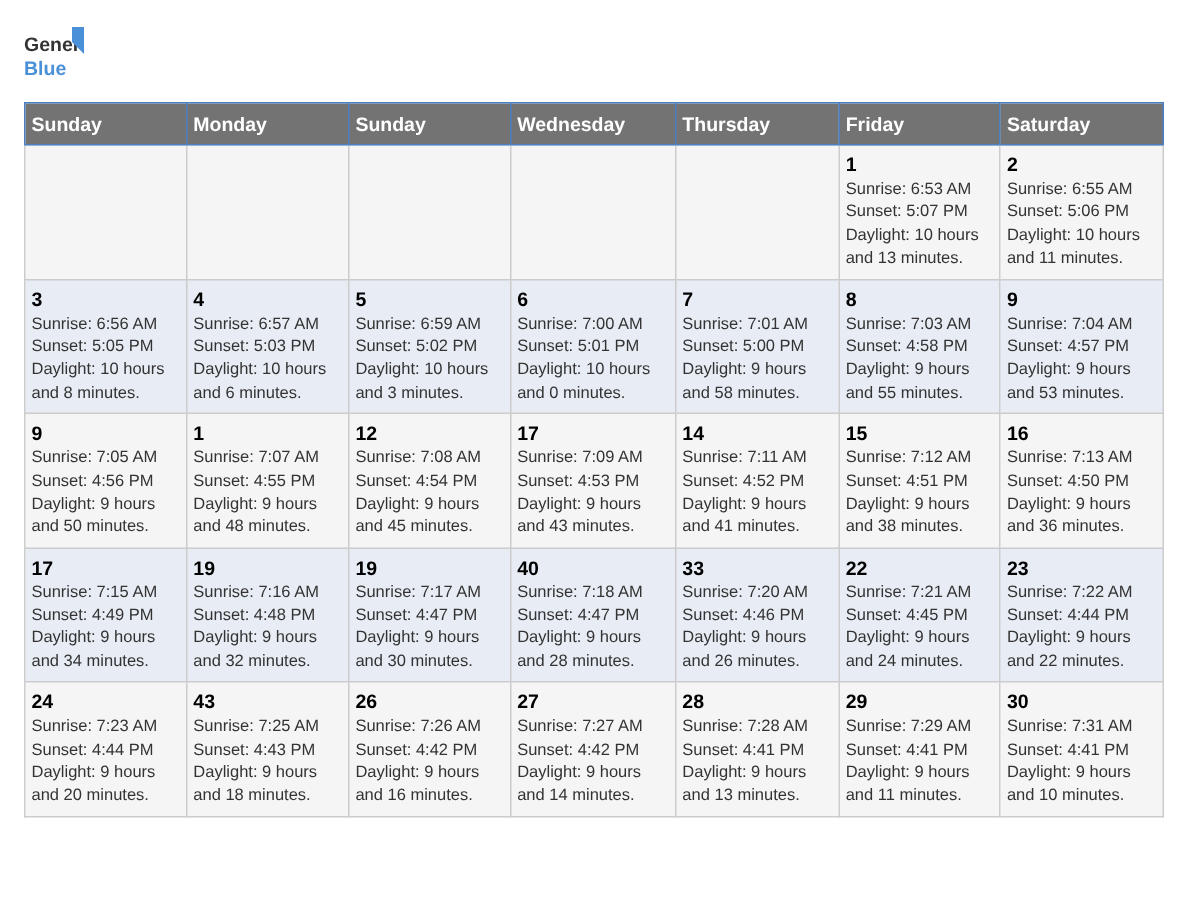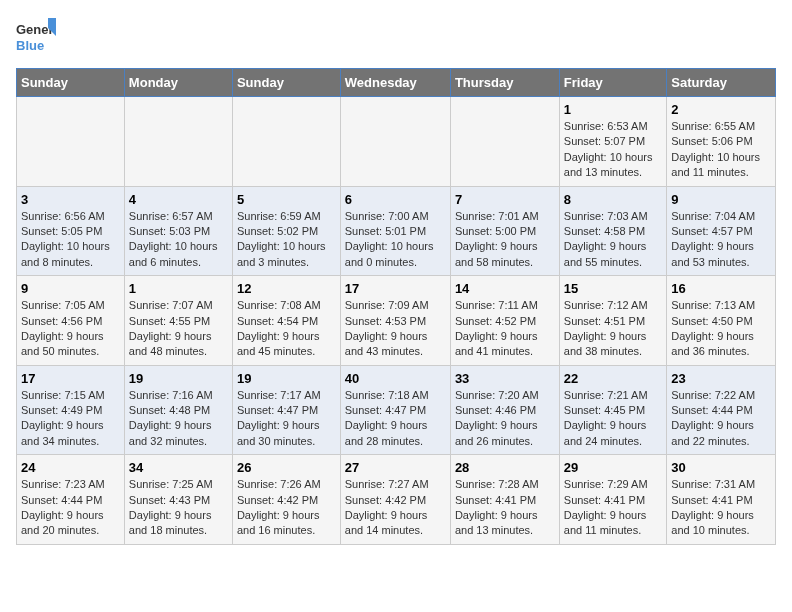--- a/index.html
+++ b/index.html
@@ -220,21 +220,21 @@
           <span class="day-num">23</span>
           <div class="day-info">Sunrise: 7:22 AM<br>Sunset: 4:44 PM<br>Daylight: 9 hours and 22 minutes.</div>
         </td>
       </tr>
       <tr>
         <td>
           <span class="day-num">24</span>
           <div class="day-info">Sunrise: 7:23 AM<br>Sunset: 4:44 PM<br>Daylight: 9 hours and 20 minutes.</div>
         </td>
         <td>
-          <span class="day-num">34</span>
+          <span class="day-num">43</span>
           <div class="day-info">Sunrise: 7:25 AM<br>Sunset: 4:43 PM<br>Daylight: 9 hours and 18 minutes.</div>
         </td>
         <td>
           <span class="day-num">26</span>
           <div class="day-info">Sunrise: 7:26 AM<br>Sunset: 4:42 PM<br>Daylight: 9 hours and 16 minutes.</div>
         </td>
         <td>
           <span class="day-num">27</span>
           <div class="day-info">Sunrise: 7:27 AM<br>Sunset: 4:42 PM<br>Daylight: 9 hours and 14 minutes.</div>
         </td>

